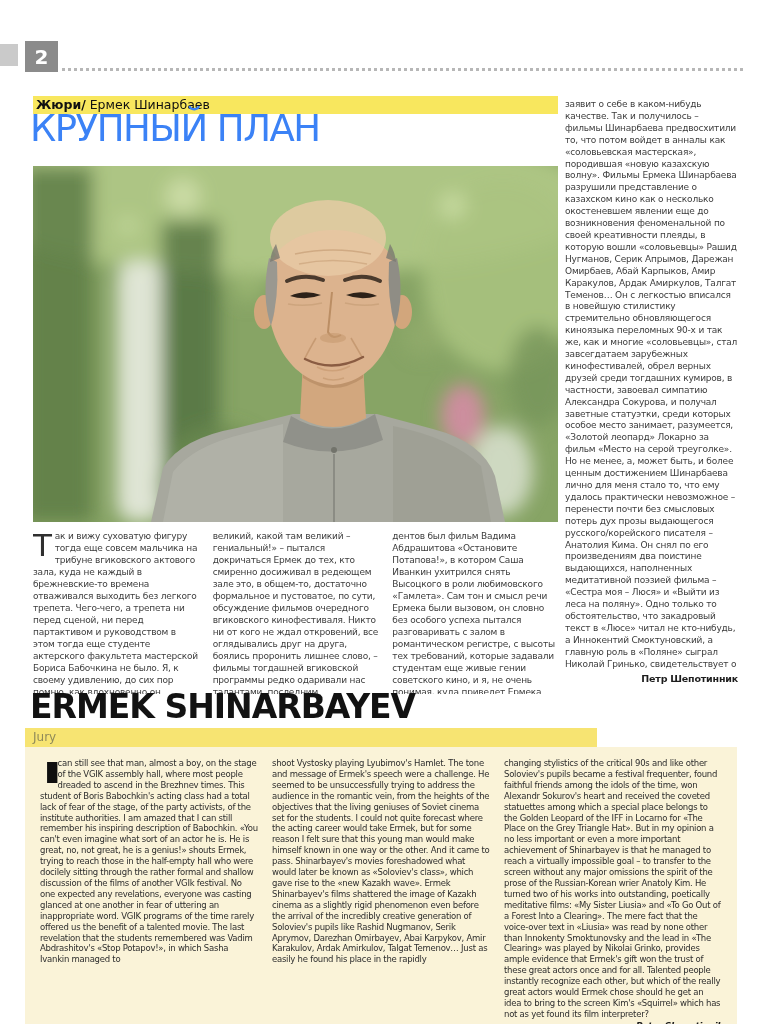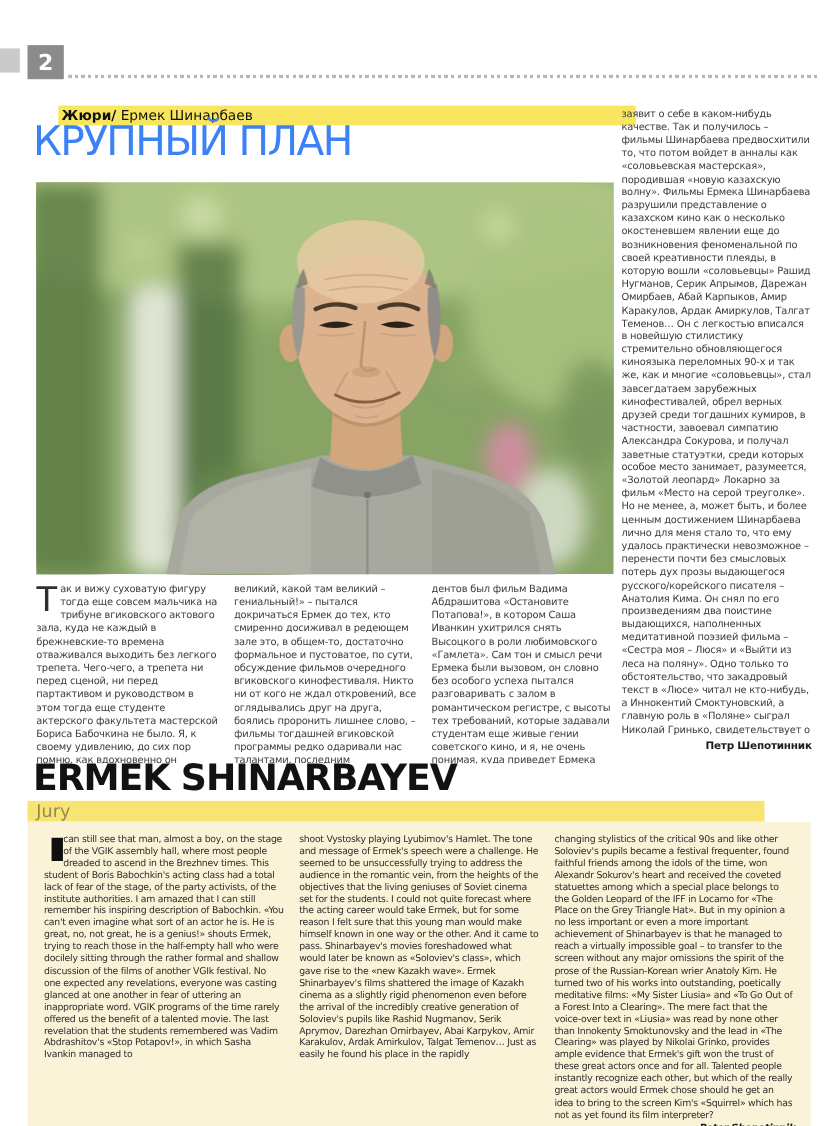--- a/index.html
+++ b/index.html
@@ -8,21 +8,21 @@
 
   
   .corner-stub { position:absolute; left:0; top:44px; width:18px; height:22px; background:#cacaca; }
   .page-num { position:absolute; left:25px; top:41px; width:33px; height:31px; background:#8b8b8b;
               color:#fff; font-size:20px; font-weight:bold; display:flex; align-items:center; justify-content:center; }
   .top-rule { position:absolute; left:62px; top:68px; width:684px; height:3px;
               background:repeating-linear-gradient(90deg,#b7b7b7 0 3px, transparent 3px 6px); }
 
   
   .kicker { position:absolute; left:33px; top:96px; width:525px; height:18px; background:#f8e75e;
-            font-size:12.5px; line-height:18px; padding-left:3px; box-sizing:border-box; color:#101010; white-space:nowrap;margin-left:20px; }
+            font-size:12.5px; line-height:18px; padding-left:3px; box-sizing:border-box; color:#101010; white-space:nowrap; }
   .kicker .sec { font-weight:bold; }
   .headline { position:absolute; left:30px; top:107px; font-size:37px; font-weight:400;
               letter-spacing:-1.5px; color:#3b82f6; }
 
   
   .photo { position:absolute; left:33px; top:166px; width:525px; height:356px; overflow:hidden; }
 
   
   .ru-cols { position:absolute; left:33px; top:530px; width:525px; height:164px; display:flex; gap:14px; }
   .ru-col { width:166px; font-size:9px; line-height:12px; letter-spacing:-0.2px; color:#3c3c3c; overflow:hidden; text-align:left; }
@@ -30,22 +30,22 @@
 
   
   .ru-right { position:absolute; left:565px; top:99px; width:173px; height:586px;
               font-size:9px; line-height:11.9px; letter-spacing:-0.2px; color:#3c3c3c;
               display:flex; flex-direction:column; }
   .ru-right-text { flex:1 1 auto; overflow:hidden; }
   .signature { font-weight:bold; text-align:right; font-size:9.5px; margin-top:3px; color:#1d1d1d; }
 
   
   .en-title { position:absolute; left:30px; top:687px; font-size:33px; font-weight:800; letter-spacing:-1px; color:#121212; }
-  .jury-bar { position:absolute; left:25px; top:728px; width:670px; height:19px; background:#f7e472;
-              font-size:16px; line-height:19px; padding-left:8px; box-sizing:border-box; color:#8f8a5a; }
+  .jury-bar { position:absolute; left:25px; top:728px; width:572px; height:19px; background:#f7e472;
+              font-size:12px; line-height:19px; padding-left:8px; box-sizing:border-box; color:#8f8a5a; }
   .en-panel { position:absolute; left:25px; top:747px; width:712px; min-height:238px; background:#faf3d8;
               box-sizing:border-box; padding:11px 14px 10px 15px; display:flex; gap:13px; }
   .en-col { width:219px; font-size:8.5px; line-height:10.9px; letter-spacing:-0.25px; color:#2d2d2d; }
   .dropcap-en { float:left; font-size:29px; line-height:28px; font-weight:bold; padding:1px 6px 0 1px;
                 transform:scaleX(1.9); transform-origin:left center; color:#0f0f0f; }
   .signature-en { font-weight:bold; font-style:italic; text-align:right; font-size:9px; margin-top:1px; color:#1d1d1d; }
 </style>
 </head>
 <body>
 

